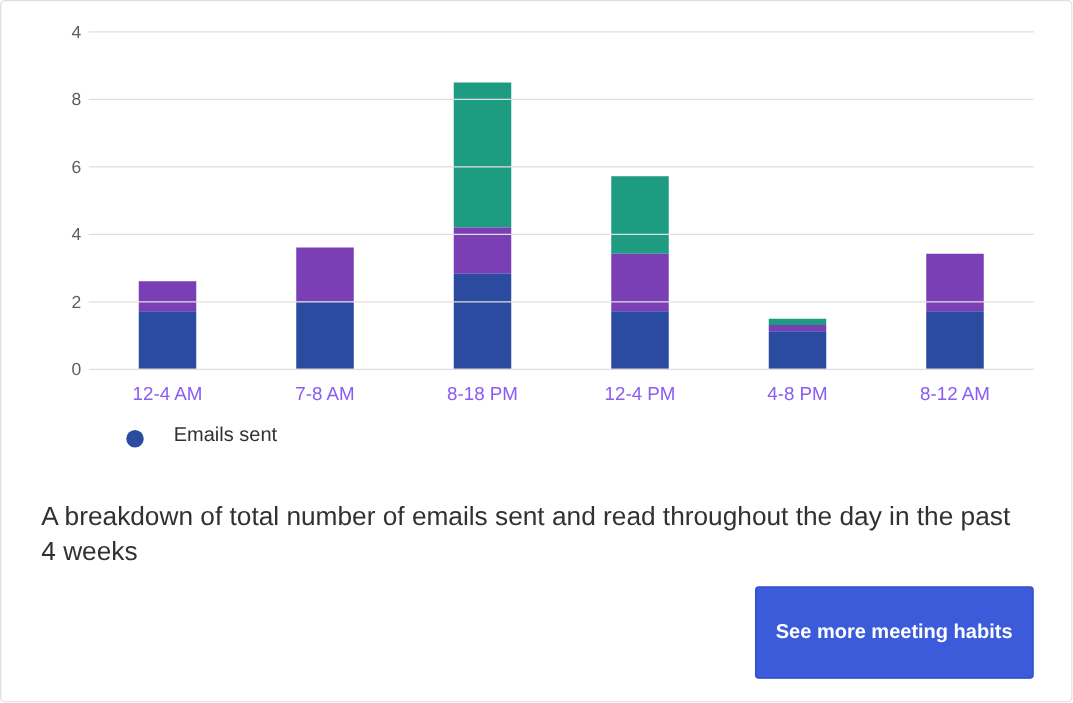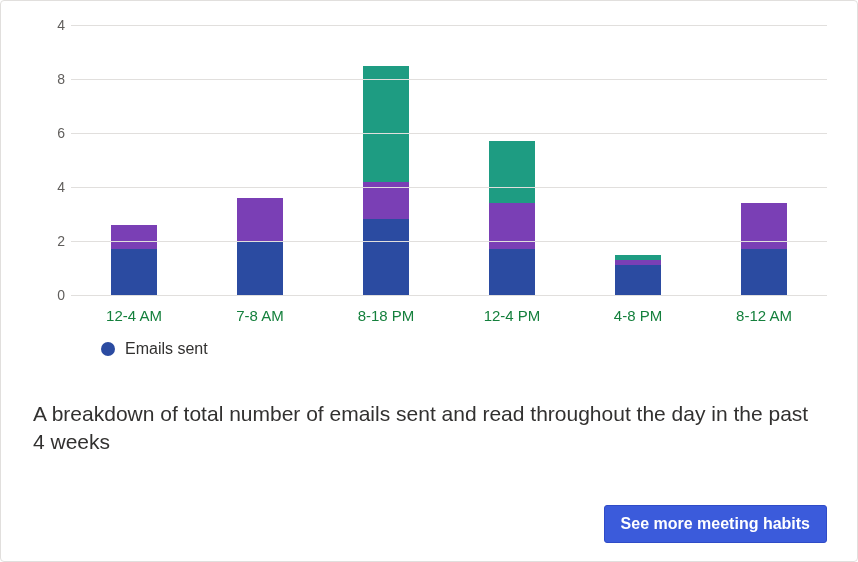--- a/index.html
+++ b/index.html
@@ -6,26 +6,26 @@
   .card{box-sizing:border-box;width:858px;height:562px;border:1px solid #e1dfdd;border-radius:4px;padding:24px 30px 18px 30px;position:relative}
   .title{font-size:20px;font-weight:600;margin:0 0 18px 2px}
   .plot{position:relative;height:270px;margin-left:40px;margin-right:0}
   .y-axis{position:absolute;left:-36px;top:0;bottom:0;width:36px}
   .y-tick{position:absolute;right:6px;font-size:14px;color:#605e5c;transform:translateY(-50%)}
   .grid{position:absolute;left:0;right:0;border-top:1px solid #e1dfdd}
   .bars{position:absolute;left:0;right:0;bottom:0;top:0;display:flex;justify-content:space-around;align-items:flex-end}
   .bar-slot{width:46px;display:flex;flex-direction:column-reverse;align-items:stretch}
   .seg{width:100%}
   .x-axis{display:flex;justify-content:space-around;margin-left:40px;margin-top:12px}
-  .x-lab{width:90px;text-align:center;font-size:15px;color:#15803d}
+  .x-lab{width:90px;text-align:center;font-size:15px;color:#8b5cf6}
   .legend{display:flex;gap:28px;margin-left:70px;margin-top:16px;font-size:16px;color:#323130}
-  .lg{display:flex;align-items:center;gap:10px}
+  .lg{display:flex;align-items:flex-end;gap:24px}
   .dot{width:14px;height:14px;border-radius:50%}
   .desc{font-size:21px;color:#323130;margin:42px 0 0 2px;line-height:1.35;max-width:780px}
-  .btn{position:absolute;right:30px;bottom:18px;background:#3b5bdb;color:#fff;border:1px solid #2f4bc7;border-radius:3px;padding:9px 16px;font-size:16px;font-weight:600;cursor:pointer}
+  .btn{position:absolute;right:30px;bottom:18px;background:#3b5bdb;color:#fff;border:1px solid #2f4bc7;border-radius:3px;padding:27px 16px;font-size:16px;font-weight:600;cursor:pointer}
 </style>
 </head>
 <body>
 
 <div class="card">
 
   <div class="plot" id="plot">
     <div class="y-axis" id="y-axis">
         <div class="y-tick" style="top: 270px;">0</div>
         <div class="y-tick" style="top: 216px;">2</div>

